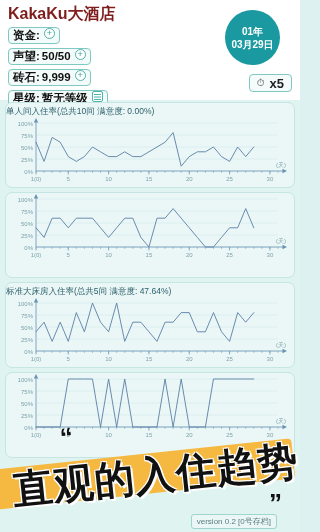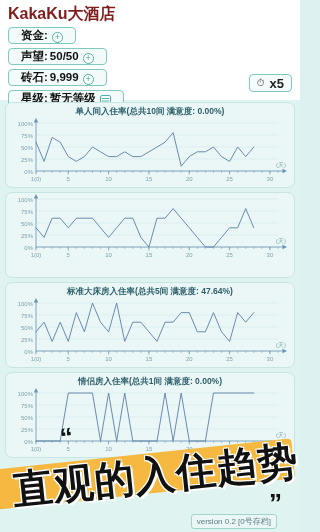--- a/index.html
+++ b/index.html
@@ -26,25 +26,25 @@
     font-size: 16px;
     font-weight: bold;
     color: #7f1d1d;
     letter-spacing: 0px;
     line-height: 20px;
     white-space: nowrap;
   }
   .stat-list { margin-top: 1px; }
   .stat-row {
     display: inline-flex;
-    align-items: flex-end;
+    align-items: flex-start;
     border: 1px solid #7fc9c2;
     border-radius: 4px;
     background: #f2fbfa;
-    padding: 0px 12px;
+    padding: 0px 4px;
     margin-bottom: 2px;
     height: 17px;
   }
   .stat-label {
     font-size: 11.5px;
     color: #111;
     font-weight: bold;
     white-space: nowrap;
     line-height: 15px;
   }
@@ -120,24 +120,24 @@
   .chart-card {
     background: #eaf7f6;
     border: 1px solid #c5e6e2;
     border-radius: 7px;
     height: 86px;
     margin-bottom: 4px;
     position: relative;
     overflow: hidden;
   }
   .chart-title {
-    text-align: center;
+    text-align: left;
     font-size: 8.5px;
     color: #2e5f6b;
-    font-weight: bold;
+    font-weight: normal;
     padding-top: 3px;
     line-height: 11px;
     white-space: nowrap;
   }
   .chart-svg { display: block; width: 100%; height: 70px; }
 
   
   .banner {
     position: absolute;
     left: 0; bottom: 0;
@@ -225,20 +225,24 @@
         <span class="plus-btn">+</span>
       </div><br>
 
       <div class="stat-row">
         <span class="stat-label">星级:</span>
         <span class="stat-value">暂无等级</span>
         <span class="list-btn"></span>
       </div>
     </div>
 
+    <div class="date-circle">
+      <span>01年</span>
+      <span>03月29日</span>
+    </div>
 
     <div class="speed-badge">
       <span class="icon">⏱</span>
       <span class="txt">x5</span>
     </div>
   </div>
 
   <div class="charts">
 
     <div class="chart-card">
@@ -435,21 +439,20 @@
           <line x1="223.60000000000002" y1="54" x2="223.60000000000002" y2="57.5" stroke="#6b93b5" stroke-width="0.7"></line>
           <text x="223.60000000000002" y="64" text-anchor="middle" font-size="6" fill="#7fa3ad" font-family="&quot;Liberation Sans&quot;, sans-serif">25</text>
           <line x1="263.93333333333334" y1="54" x2="263.93333333333334" y2="57.5" stroke="#6b93b5" stroke-width="0.7"></line>
           <text x="263.93333333333334" y="64" text-anchor="middle" font-size="6" fill="#7fa3ad" font-family="&quot;Liberation Sans&quot;, sans-serif">30</text>
           <text x="280" y="50" text-anchor="end" font-size="6" fill="#7fa3ad" font-family="&quot;Liberation Sans&quot;, sans-serif">(天)</text>
           <polyline points="30.00,34.80 38.07,25.20 46.13,44.40 54.20,25.20 62.27,44.40 70.33,15.60 78.40,34.80 86.47,6.00 94.53,25.20 102.60,34.80 110.67,6.00 118.73,44.40 126.80,25.20 134.87,25.20 142.93,34.80 151.00,44.40 159.07,25.20 167.13,25.20 175.20,15.60 183.27,15.60 191.33,34.80 199.40,34.80 207.47,15.60 215.53,34.80 223.60,44.40 231.67,15.60 239.73,25.20 247.80,15.60" fill="none" stroke="#5b7fa6" stroke-width="0.9" stroke-linejoin="round" stroke-linecap="round"></polyline>
         </svg>
     </div>
 
     <div class="chart-card">
-      <div class="chart-title">情侣房入住率(总共1间 满意度: 0.00%)</div>
       <svg class="chart-svg" viewBox="0 0 288 70" preserveAspectRatio="none">
           <line x1="30" y1="54" x2="272" y2="54" stroke="#cfe4e8" stroke-width="0.5"></line>
           <text x="27" y="56.5" text-anchor="end" font-size="6" fill="#7fa3ad" font-family="&quot;Liberation Sans&quot;, sans-serif">0%</text>
           <line x1="30" y1="42" x2="272" y2="42" stroke="#cfe4e8" stroke-width="0.5"></line>
           <text x="27" y="44.5" text-anchor="end" font-size="6" fill="#7fa3ad" font-family="&quot;Liberation Sans&quot;, sans-serif">25%</text>
           <line x1="30" y1="30" x2="272" y2="30" stroke="#cfe4e8" stroke-width="0.5"></line>
           <text x="27" y="32.5" text-anchor="end" font-size="6" fill="#7fa3ad" font-family="&quot;Liberation Sans&quot;, sans-serif">50%</text>
           <line x1="30" y1="18" x2="272" y2="18" stroke="#cfe4e8" stroke-width="0.5"></line>
           <text x="27" y="20.5" text-anchor="end" font-size="6" fill="#7fa3ad" font-family="&quot;Liberation Sans&quot;, sans-serif">75%</text>
           <line x1="30" y1="6" x2="272" y2="6" stroke="#cfe4e8" stroke-width="0.5"></line>

